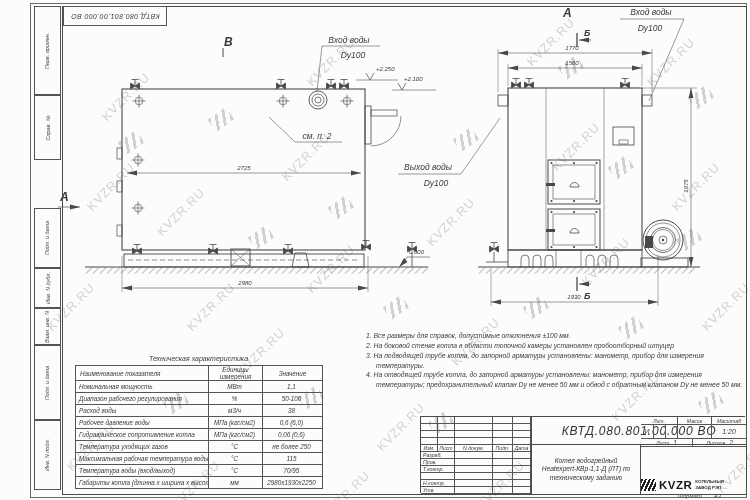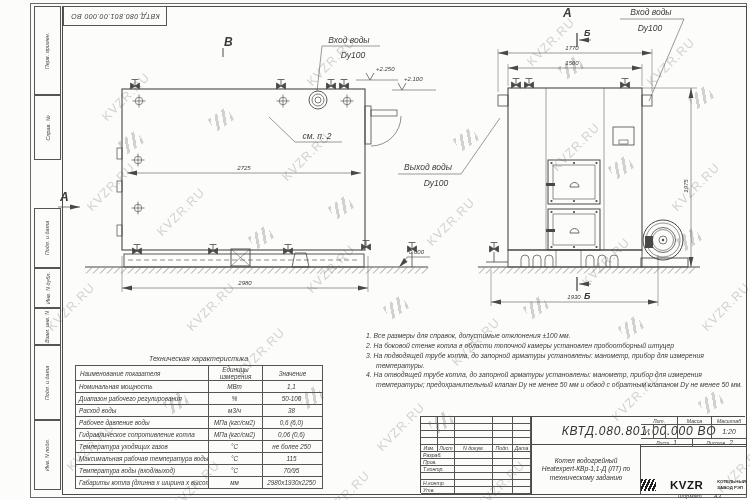--- a/index.html
+++ b/index.html
@@ -47,21 +47,21 @@
            display:flex;align-items:center;justify-content:center;font:italic 5.2px "Liberation Sans",sans-serif;color:#3c3c3c;overflow:hidden;white-space:nowrap;}
   .tb-cell.lbl{justify-content:flex-start;padding-left:2px;}
   .docnum{position:absolute;left:110px;top:0;width:215px;height:28px;border-right:0 none;border-bottom:0.9px solid #4a4a4a;border-left:0.9px solid #4a4a4a;box-sizing:border-box;
           display:flex;align-items:center;justify-content:center;font:italic 12px "Liberation Sans",sans-serif;letter-spacing:.8px;color:#333;}
   .namecell{position:absolute;left:110px;top:28px;width:110px;height:49px;border-left:0.9px solid #4a4a4a;border-right:0.9px solid #4a4a4a;box-sizing:border-box;
           display:flex;flex-direction:column;align-items:center;justify-content:center;font:italic 6.6px "Liberation Sans",sans-serif;line-height:1.3;text-align:center;color:#333;}
   .litcell{position:absolute;box-sizing:border-box;border-right:0.7px solid #555;border-bottom:0.7px solid #555;display:flex;align-items:center;justify-content:center;font:italic 5.2px "Liberation Sans",sans-serif;color:#3c3c3c;}
   .litval{font:italic 7px "Liberation Sans",sans-serif;}
   .sheetrow span.lab{font:italic 5.2px "Liberation Sans",sans-serif;margin-right:4px;}
   .sheetrow span.val{font:italic 6.5px "Liberation Sans",sans-serif;}
-  .logo-cell{position:absolute;left:220px;top:58px;width:105px;height:19px;box-sizing:border-box;display:flex;align-items:center;gap:14px;}
+  .logo-cell{position:absolute;left:220px;top:58px;width:105px;height:19px;box-sizing:border-box;display:flex;align-items:center;gap:3px;}
   .logo-mark{width:15px;height:12px;background:#1c1c1c;
      -webkit-mask:none;position:relative;overflow:hidden;}
   .logo-mark:after{content:"";position:absolute;inset:0;background:repeating-linear-gradient(115deg,transparent 0 2px,#fff 2px 3.6px);}
   .logo-word{font:bold 11.5px "Liberation Sans",sans-serif;color:#161616;letter-spacing:.5px;}
   .company{font:bold 4.4px "Liberation Sans",sans-serif;color:#2c2c2c;line-height:1.25;text-align:left;}
   .format{position:absolute;left:678px;top:493px;width:66px;display:flex;gap:12px;font:italic 6px "Liberation Sans",sans-serif;color:#444;z-index:6;}
 </style>
 </head>
 <body>
 

